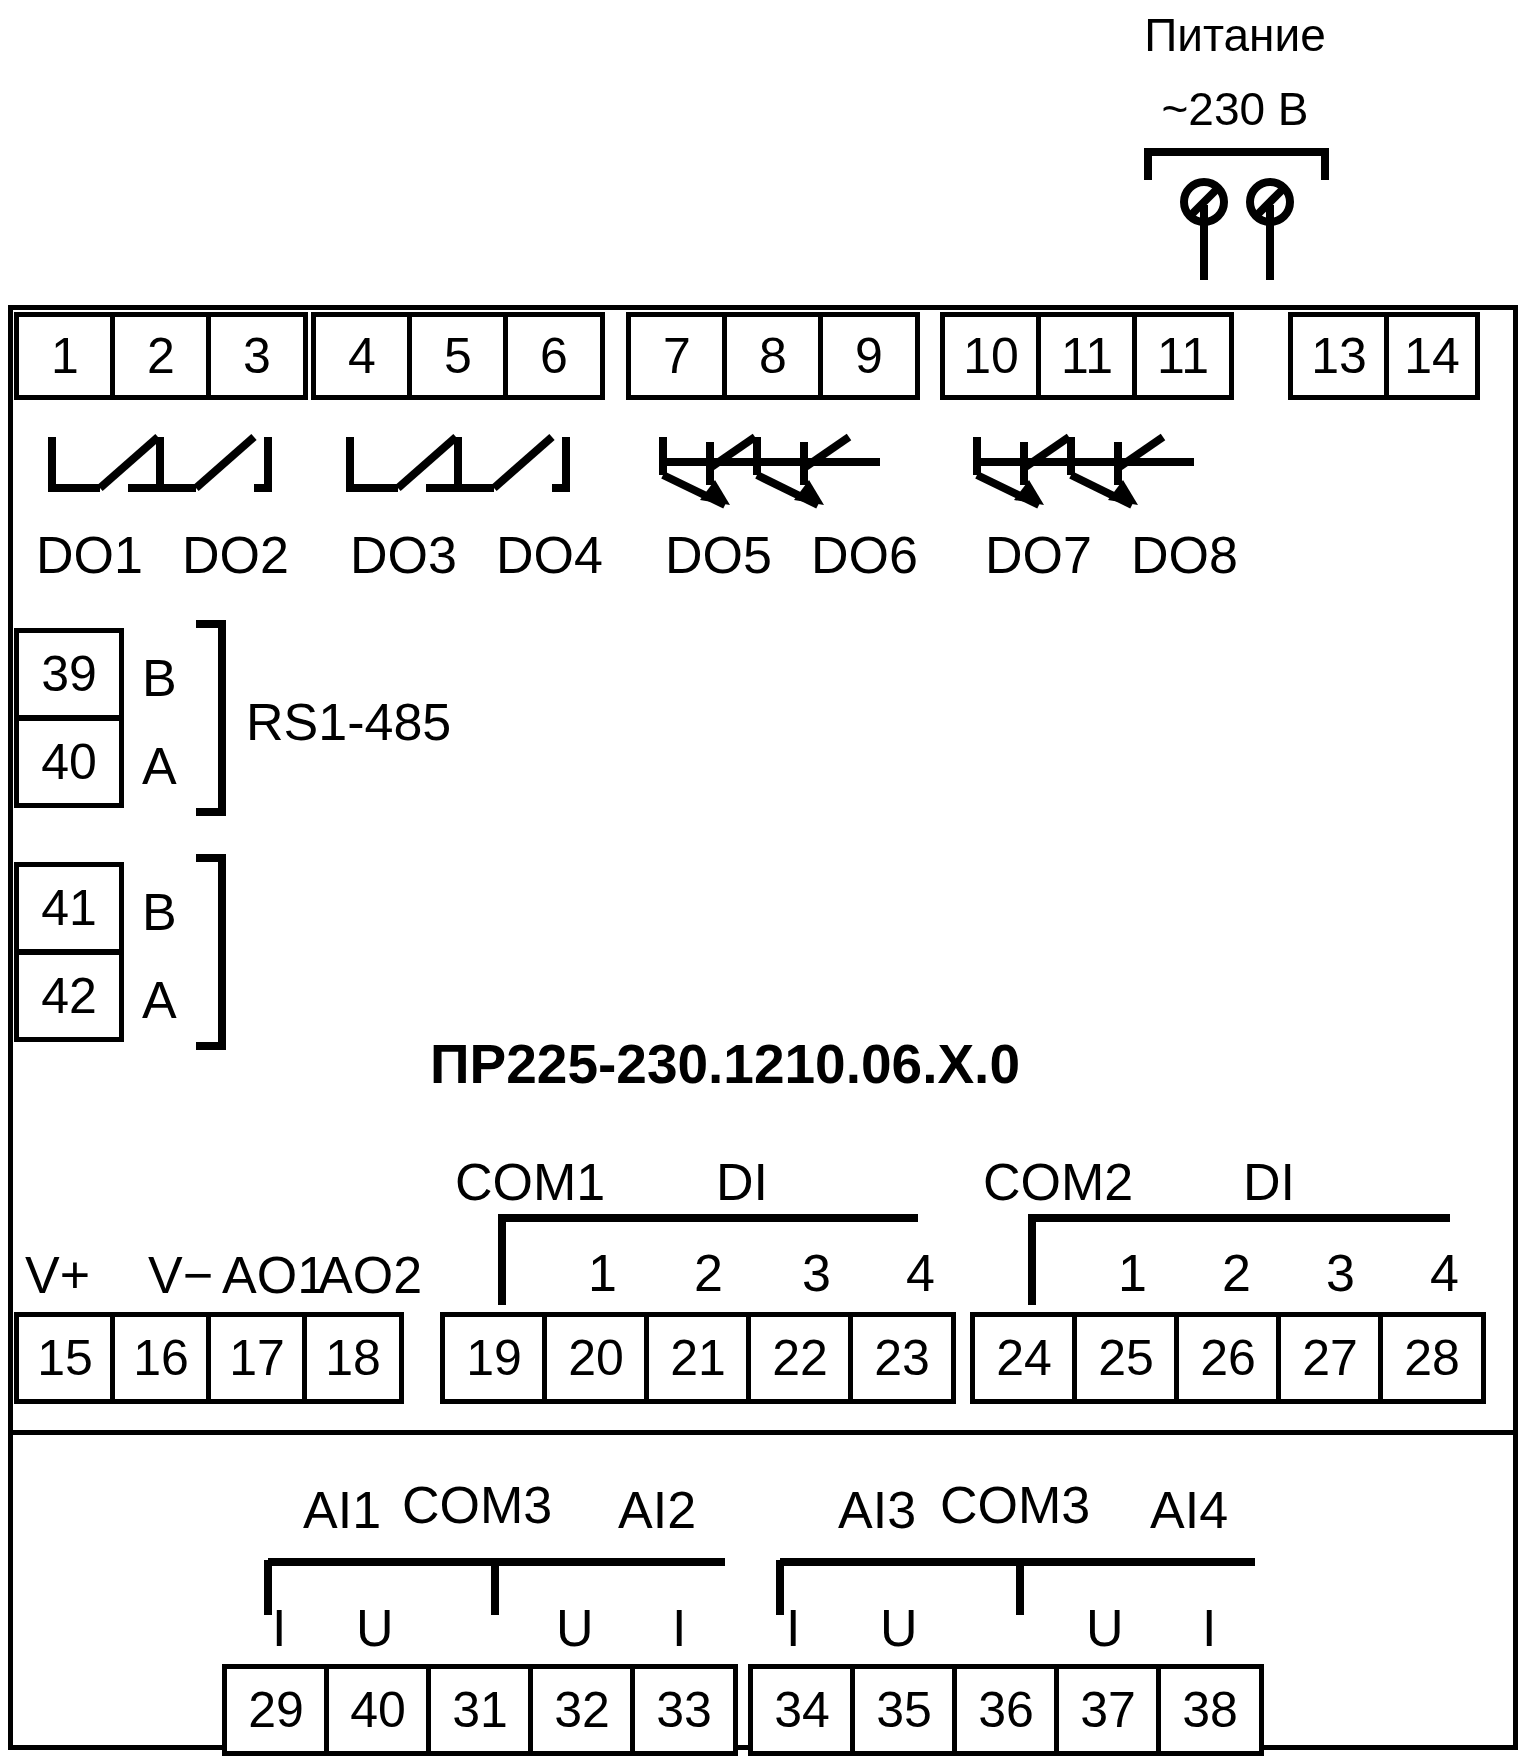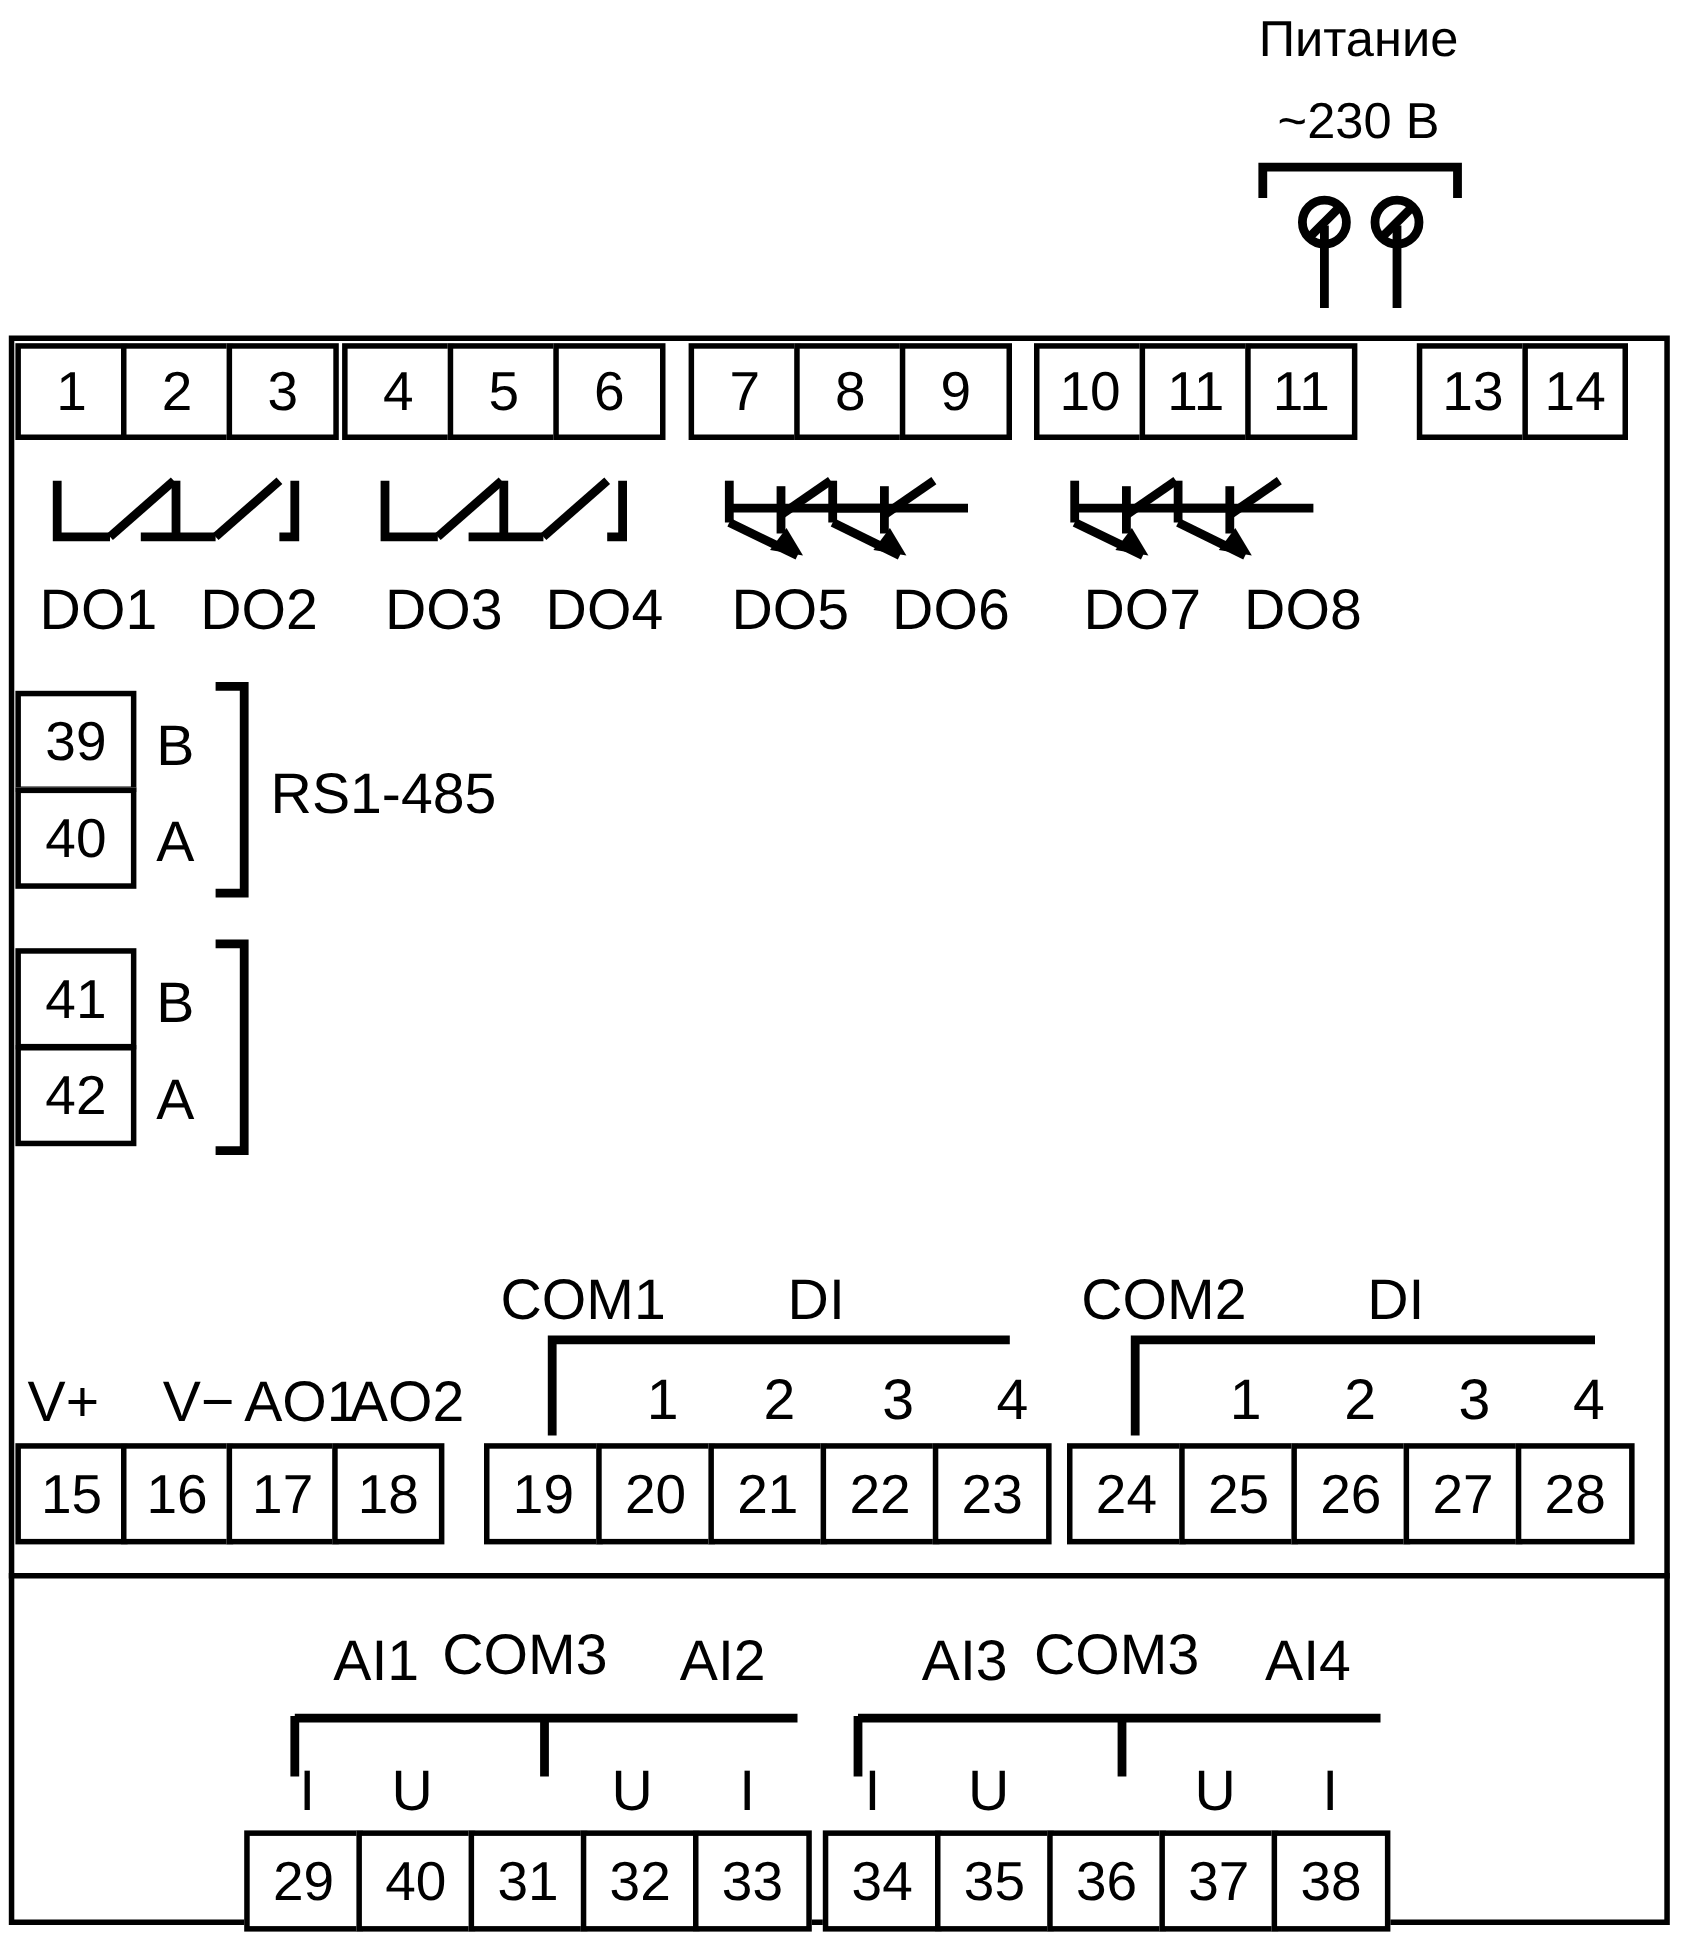--- a/index.html
+++ b/index.html
@@ -164,20 +164,21 @@
   <div class="term" style="left:14px; top:862px; width:110px; height:92px;">41</div>
   <div class="term" style="left:14px; top:950px; width:110px; height:92px;">42</div>
   <div class="cap" style="left:142px; top:882px;">B</div>
   <div class="cap" style="left:142px; top:970px;">A</div>
 
   <svg class="overlay" width="1529" height="1757">
     <path d="M196 624 L222 624 L222 812 L196 812" fill="none" stroke="#000" stroke-width="8"></path>
     <path d="M196 858 L222 858 L222 1046 L196 1046" fill="none" stroke="#000" stroke-width="8"></path>
   </svg>
 
+  <div class="model" style="left:430px; top:1032px;">ПР225-230.1210.06.Х.0</div>
 
   <div class="cap" style="left:455px; top:1152px;">COM1</div>
   <div class="cap" style="left:716px; top:1152px;">DI</div>
   <div class="cap" style="left:983px; top:1152px;">COM2</div>
   <div class="cap" style="left:1243px; top:1152px;">DI</div>
 
   <div class="cap" style="left:588px; top:1243px;">1</div>
   <div class="cap" style="left:694px; top:1243px;">2</div>
   <div class="cap" style="left:802px; top:1243px;">3</div>
   <div class="cap" style="left:906px; top:1243px;">4</div>

